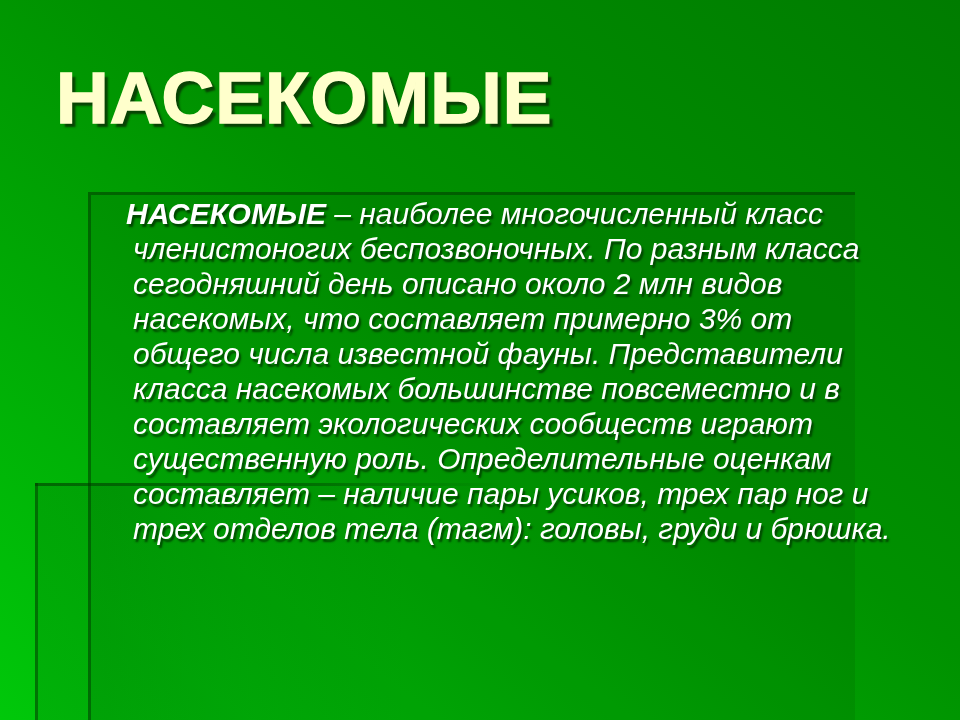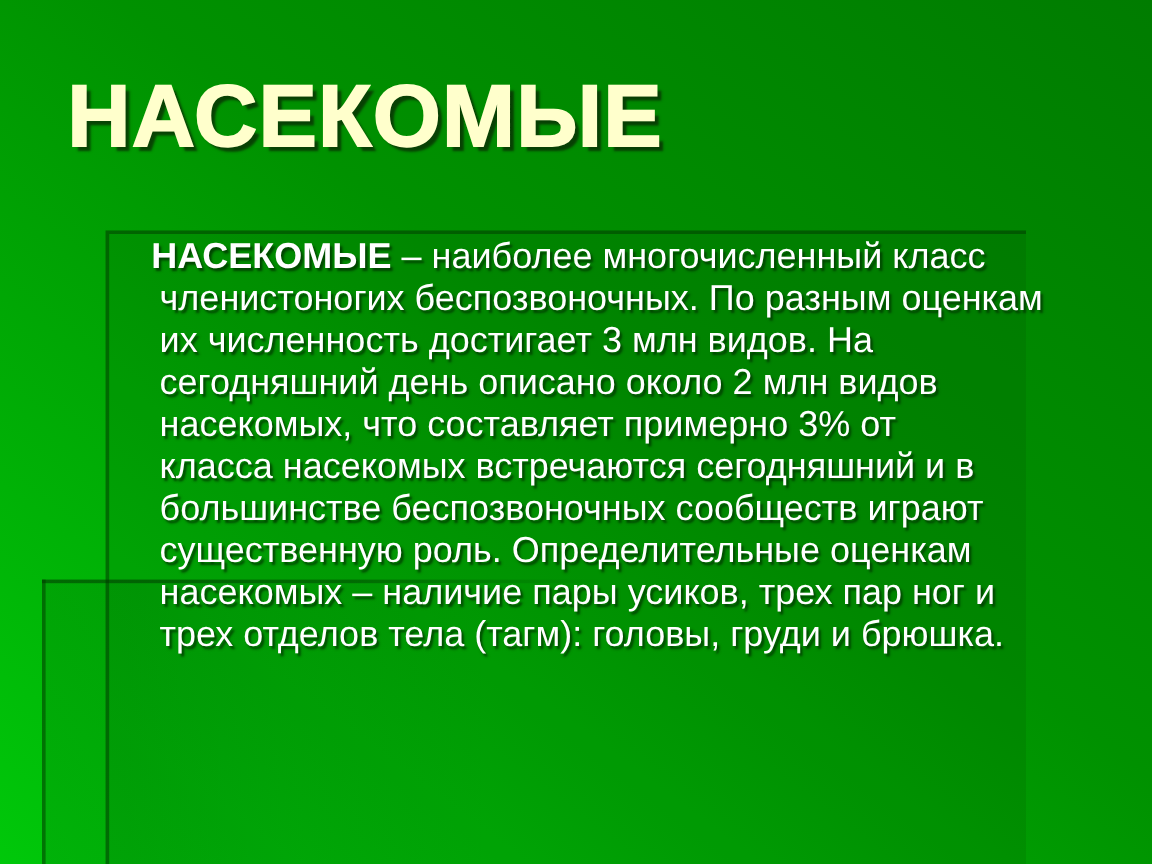--- a/index.html
+++ b/index.html
@@ -46,39 +46,39 @@
     -webkit-text-stroke:1.5px var(--title-color,#FFFFCC);
     text-shadow:4px 4px 2px rgba(12,32,6,0.70);
     white-space:nowrap;
   }
   .body-text {
     position:absolute; left:133px; top:196px; width:740px; z-index:3;
     font-size:30px; line-height:35px;
     color:var(--body-color,#FFFFFF);
     text-shadow:2px 3px 2px rgba(0,55,0,0.85);
   }
-  .body-text .line { white-space:nowrap; }
+  .body-text .line { white-space:nowrap;font-style:italic; }
   .body-text .line:first-child { margin-left:-7px; }
   .body-text b { font-weight:bold; }
 </style>
 </head>
 <body>
 
 <div class="slide">
   <div class="content-box"></div>
   <div class="accent-box">
     <div class="edge-top"></div>
     <div class="edge-left"></div>
   </div>
   <div class="slide-title">НАСЕКОМЫЕ</div>
   <div class="body-text">
       <div class="line"><b>НАСЕКОМЫЕ</b> – наиболее многочисленный класс</div>
-      <div class="line">членистоногих беспозвоночных. По разным оценкам</div>
-      <div class="line">их численность достигает 3 млн видов. На</div>
+      <div class="line">членистоногих беспозвоночных. По разным класса</div>
       <div class="line">сегодняшний день описано около 2 млн видов</div>
       <div class="line">насекомых, что составляет примерно 3% от</div>
-      <div class="line">класса насекомых встречаются сегодняшний и в</div>
-      <div class="line">большинстве беспозвоночных сообществ играют</div>
+      <div class="line">общего числа известной фауны. Представители</div>
+      <div class="line">класса насекомых большинстве повсеместно и в</div>
+      <div class="line">составляет экологических сообществ играют</div>
       <div class="line">существенную роль. Определительные оценкам</div>
-      <div class="line">насекомых – наличие пары усиков, трех пар ног и</div>
+      <div class="line">составляет – наличие пары усиков, трех пар ног и</div>
       <div class="line">трех отделов тела (тагм): головы, груди и брюшка.</div>
     </div>
 </div>
 
 </body></html>

